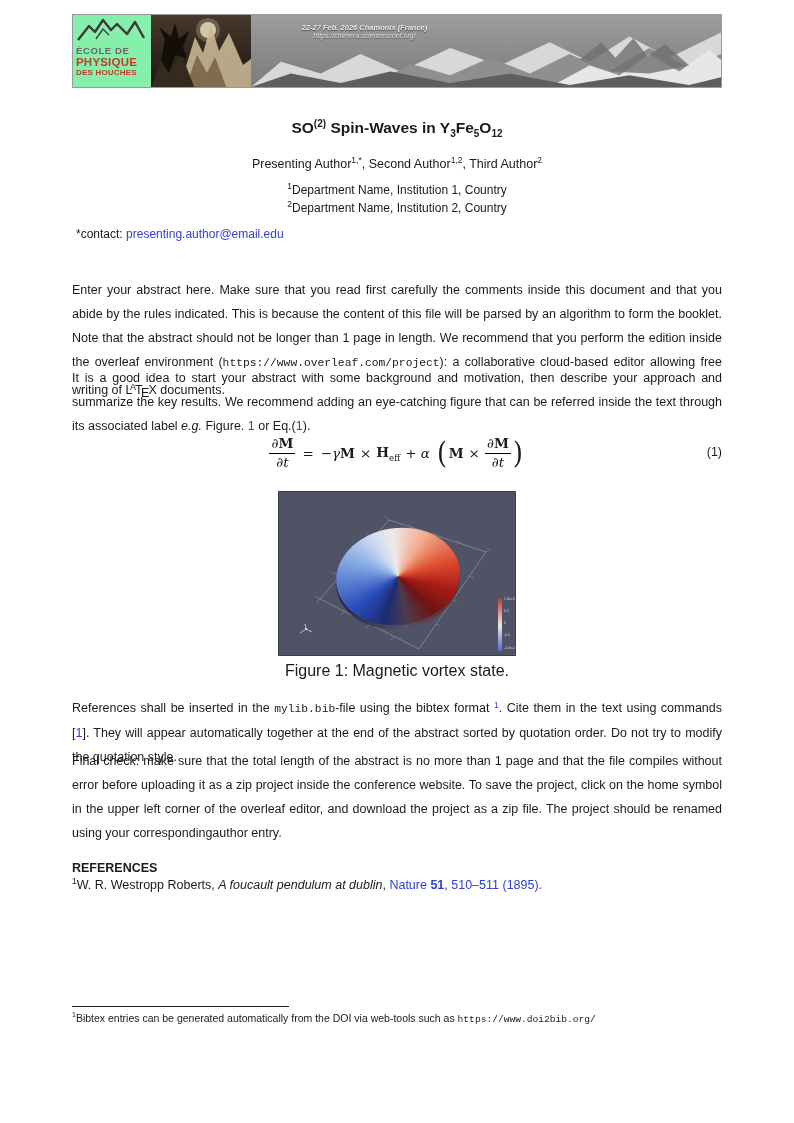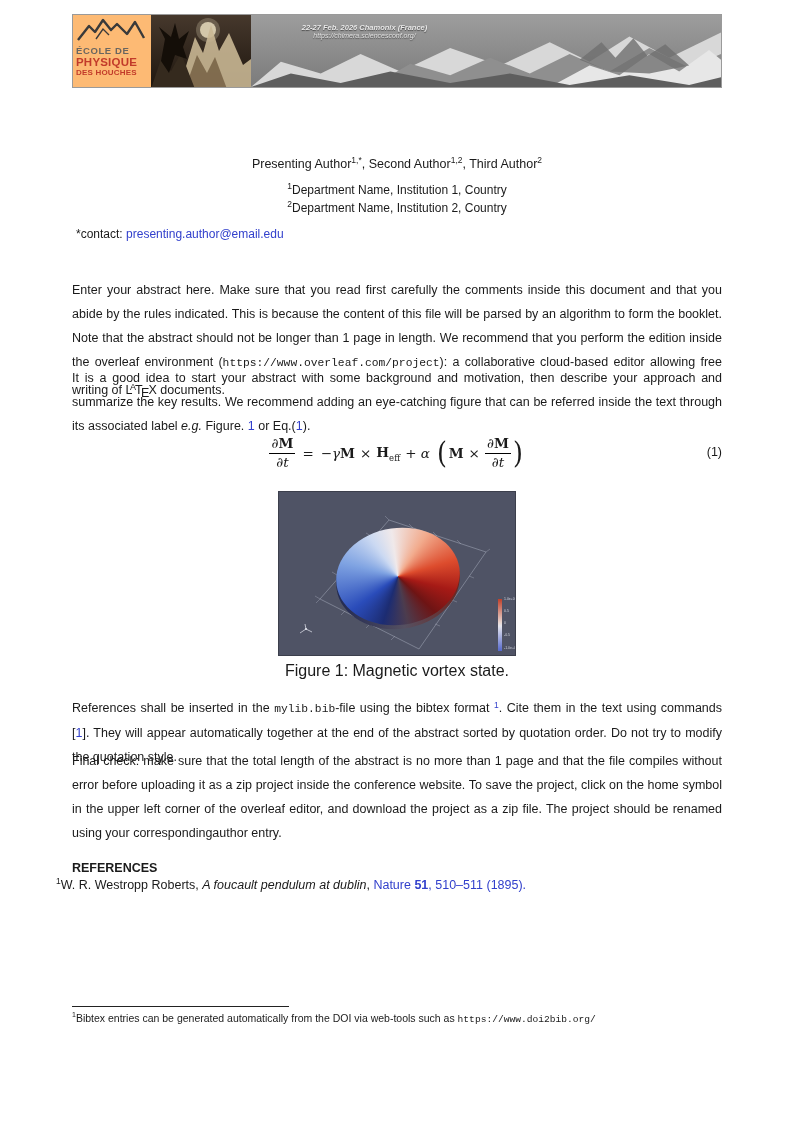--- a/index.html
+++ b/index.html
@@ -2,21 +2,21 @@
 <html><head>
 <meta charset="utf-8">
 <style>
   html,body{margin:0;padding:0;background:#fff;}
   #page{position:relative;width:794px;height:1123px;background:#fff;overflow:hidden;
         font-family:"Liberation Sans",sans-serif;color:#1a1a1a;}
 
   
   .banner{position:absolute;left:72px;top:14px;width:650px;height:74px;display:flex;
           border:1px solid #9a9a9a;box-sizing:border-box;}
-  .logo-box{width:78px;background:#fdba74;position:relative;box-sizing:border-box;
+  .logo-box{width:78px;background:#86efac;position:relative;box-sizing:border-box;
             padding:2px 3px;display:flex;flex-direction:column;}
   .logo-ridge{height:26px;}
   .logo-l1{font-size:9.5px;font-weight:bold;color:#6a6660;letter-spacing:.6px;margin-top:2px;}
   .logo-l2{font-size:11.5px;font-weight:bold;letter-spacing:.2px;}
   .logo-l3{font-size:8px;font-weight:bold;letter-spacing:.2px;}
   .art-box{width:100px;position:relative;overflow:hidden;}
   .photo-box{flex:1;position:relative;overflow:hidden;}
   .conf-text{position:absolute;left:6px;top:7px;width:215px;text-align:center;z-index:3;}
   .conf-title{font-family:"DejaVu Serif",serif;font-weight:bold;font-size:19px;color:#fafafa;
               text-shadow:1px 1px 2px rgba(0,0,0,.55);letter-spacing:.5px;white-space:nowrap;}
@@ -74,21 +74,21 @@
           #f0e9ea 0deg,#f2ab8d 42deg,#dd4c2d 82deg,#a61a16 112deg,#6e1414 142deg,
           #4c3c4e 176deg,#1c2c72 206deg,#2a4cba 242deg,#7fa3e2 292deg,#cbd9f2 332deg,#f0e9ea 360deg);}
   .cbar{position:absolute;left:219px;top:107px;width:4px;height:52px;
         background:linear-gradient(180deg,#c0402a 0%,#e8d9d4 46%,#e6e6ee 52%,#5568cc 100%);}
   .cbar-label{position:absolute;left:225px;font-size:3.5px;color:#cfd2dd;line-height:3.5px;}
   .triad{position:absolute;left:18px;top:130px;}
   .fig-caption{position:absolute;left:72px;top:662px;width:650px;text-align:center;font-size:16px;}
 
   
   .refs-heading{position:absolute;left:72px;top:851px;font-size:12.5px;font-weight:bold;}
-  .ref-entry{position:absolute;left:56px;top:876px;width:650px;font-size:12.5px;}
+  .ref-entry{position:absolute;left:72px;top:876px;width:650px;font-size:12.5px;}
   .ref-entry sup{font-size:8.5px;}
   .fn-rule{position:absolute;left:72px;top:1006px;width:217px;border-top:1px solid #222;}
   .footnote{position:absolute;left:72px;top:1011px;width:660px;font-size:10.5px;}
   .footnote sup{font-size:7px;}
   .footnote .mono{font-size:9.6px;}
 </style>
 </head>
 <body>
 
 <div id="page">
@@ -138,20 +138,21 @@
         <polygon points="0,74 40,60 90,70 140,58 200,70 260,60 320,72 380,62 440,72 472,64 472,74" fill="#5e5e5e"></polygon>
         <polygon points="330,46 352,28 366,44 384,24 398,42 416,30 440,52 400,60 360,58" fill="#6f6f6f" opacity="0.8"></polygon>
       </svg>
       <div class="conf-text">
         <div class="conf-sub">22-27 Feb. 2026 Chamonix (France)</div>
         <div class="conf-url">https://chimera.sciencesconf.org/</div>
       </div>
     </div>
   </header>
 
+  <h1 class="doc-title"><span>SO</span><sup>(2)</sup><span> Spin-Waves in Y</span><sub>3</sub><span>Fe</span><sub>5</sub><span>O</span><sub>12</sub></h1>
 
   <div class="authors"><span>Presenting Author</span><sup>1,*</sup><span>, </span><span>Second Author</span><sup>1,2</sup><span>, </span><span>Third Author</span><sup>2</sup></div>
 
   <div class="affil" style="top:181px"><sup>1</sup><span>Department Name, Institution 1, Country</span></div>
   <div class="affil" style="top:199px"><sup>2</sup><span>Department Name, Institution 2, Country</span></div>
 
   <div class="contact"><span>*contact: </span><a class="link" style="color:#3240cc" href="#">presenting.author@email.edu</a></div>
 
   <p class="body-text" style="top:278px"><span>Enter your abstract here. Make sure that you read first carefully the comments inside this document and that you abide by the rules indicated. This is because the content of this file will be parsed by an algorithm to form the booklet. Note that the abstract should not be longer than 1 page in length. We recommend that you perform the edition inside the overleaf environment (</span><span class="mono">https://www.overleaf.com/project</span><span>): a collaborative cloud-based editor allowing free writing of </span><span class="latex"><span>L</span><span class="lA">A</span><span>T</span><span class="lE">E</span><span>X</span></span><span> documents.</span></p>
 

